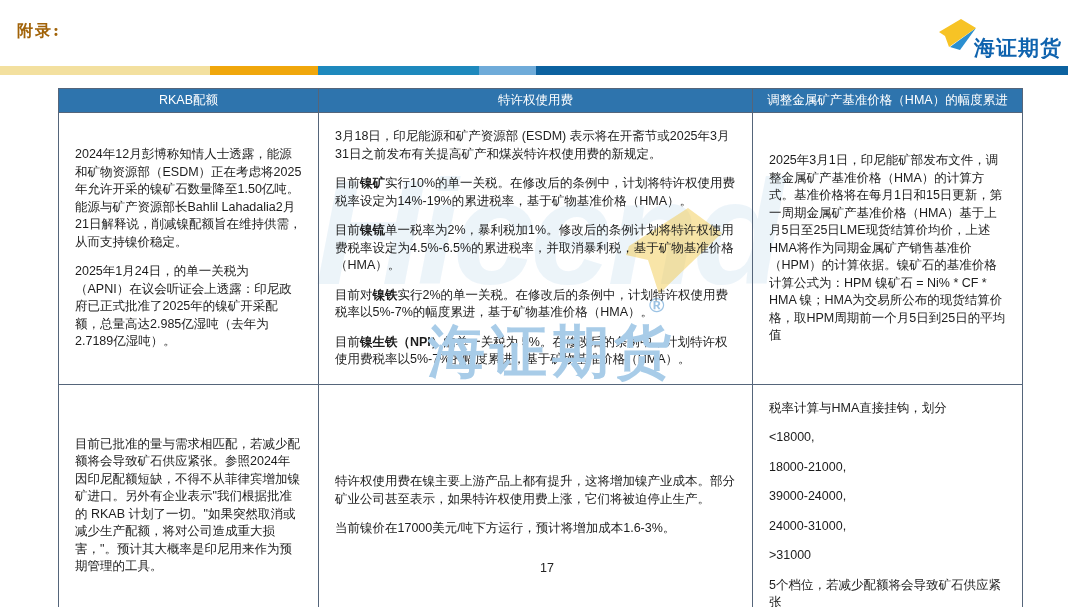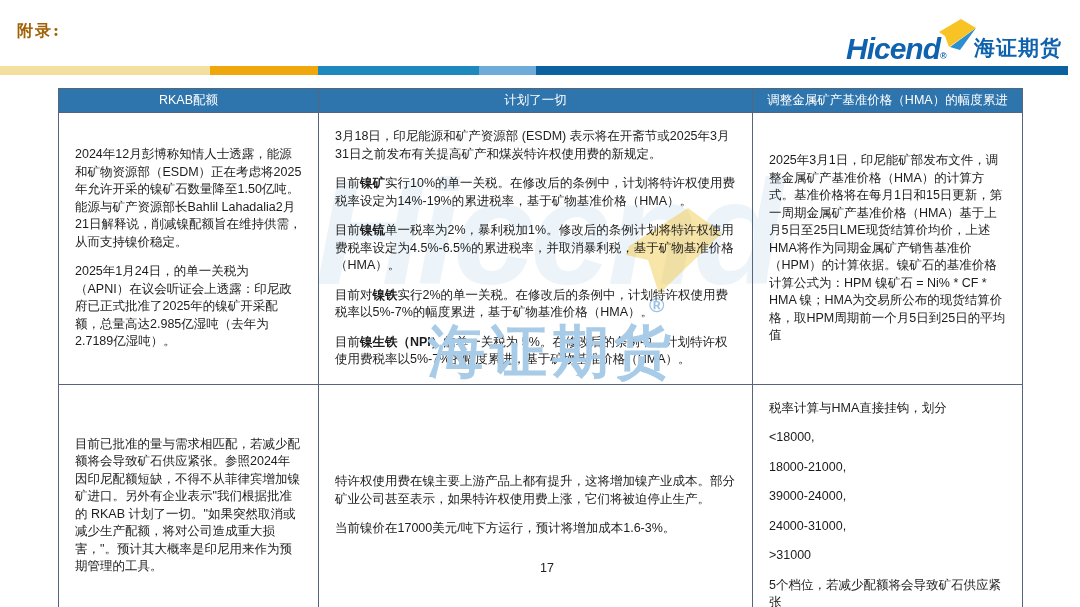--- a/index.html
+++ b/index.html
@@ -52,21 +52,20 @@
 
   <div class="wm wm-hicend">Hicend</div>
   <svg class="wm wm-arrow" width="96" height="86" viewBox="0 0 96 86">
     <polygon points="3,38 62,0 96,25 33,86 22,52 0,47" fill="#F2CC54"></polygon>
   </svg>
   <div class="wm wm-reg">®</div>
 
   <div class="page-title">附录:</div>
 
   <div class="logo">
-    <span class="logo-word"><span>Hicend</span><span class="logo-reg">®</span></span>
     <svg class="logo-arrow" width="40" height="32" viewBox="0 0 40 32">
       <polygon points="12,28 38,9 22,31" fill="#2B8FD0"></polygon>
       <polygon points="1,13 23,0 38,9 11,28 7,17" fill="#F7C325"></polygon>
     </svg>
     <span class="logo-cn">海证期货</span>
   </div>
 
   <div class="accent-bar">
     <div class="seg seg1" style="background: rgb(243, 224, 159);"></div>
     <div class="seg seg2" style="background: rgb(240, 167, 12);"></div>
@@ -77,21 +76,21 @@
 
   <table class="tbl">
     <colgroup>
       <col style="width:260px">
       <col style="width:434px">
       <col style="width:270px">
     </colgroup>
     <thead>
       <tr>
         <th>RKAB配额</th>
-        <th>计划了一切</th>
+        <th>特许权使用费</th>
         <th>调整金属矿产基准价格（HMA）的幅度累进</th>
       </tr>
     </thead>
     <tbody>
       <tr class="row1">
         <td>
             <div class="para"><span>2024年12月彭博称知情人士透露，能源和矿物资源部（ESDM）正在考虑将2025年允许开采的镍矿石数量降至1.50亿吨。能源与矿产资源部长Bahlil Lahadalia2月21日解释说，削减镍配额旨在维持供需，从而支持镍价稳定。</span></div>
             <div class="para"><span>2025年1月24日，的单一关税为（APNI）在议会听证会上透露：印尼政府已正式批准了2025年的镍矿开采配额，总量高达2.985亿湿吨（去年为2.7189亿湿吨）。</span></div>
           </td>
         <td>

